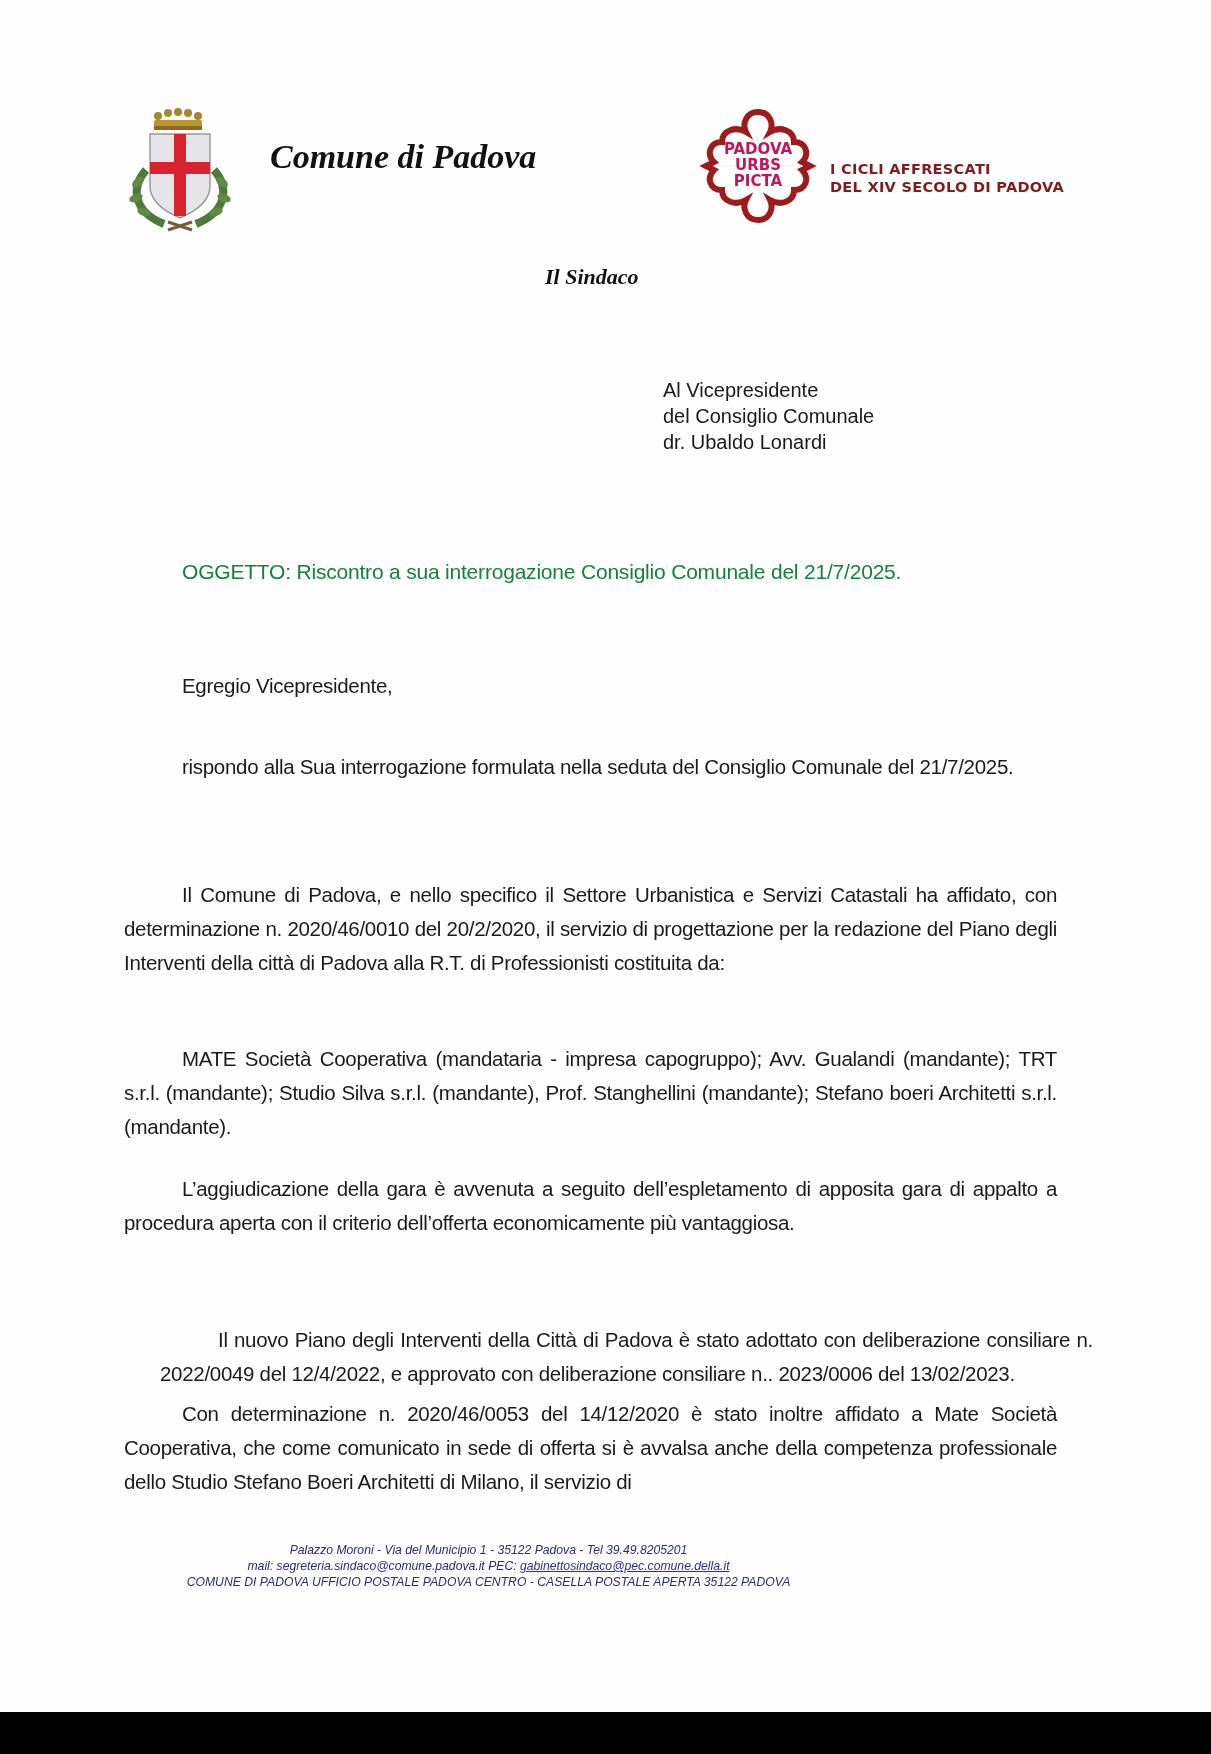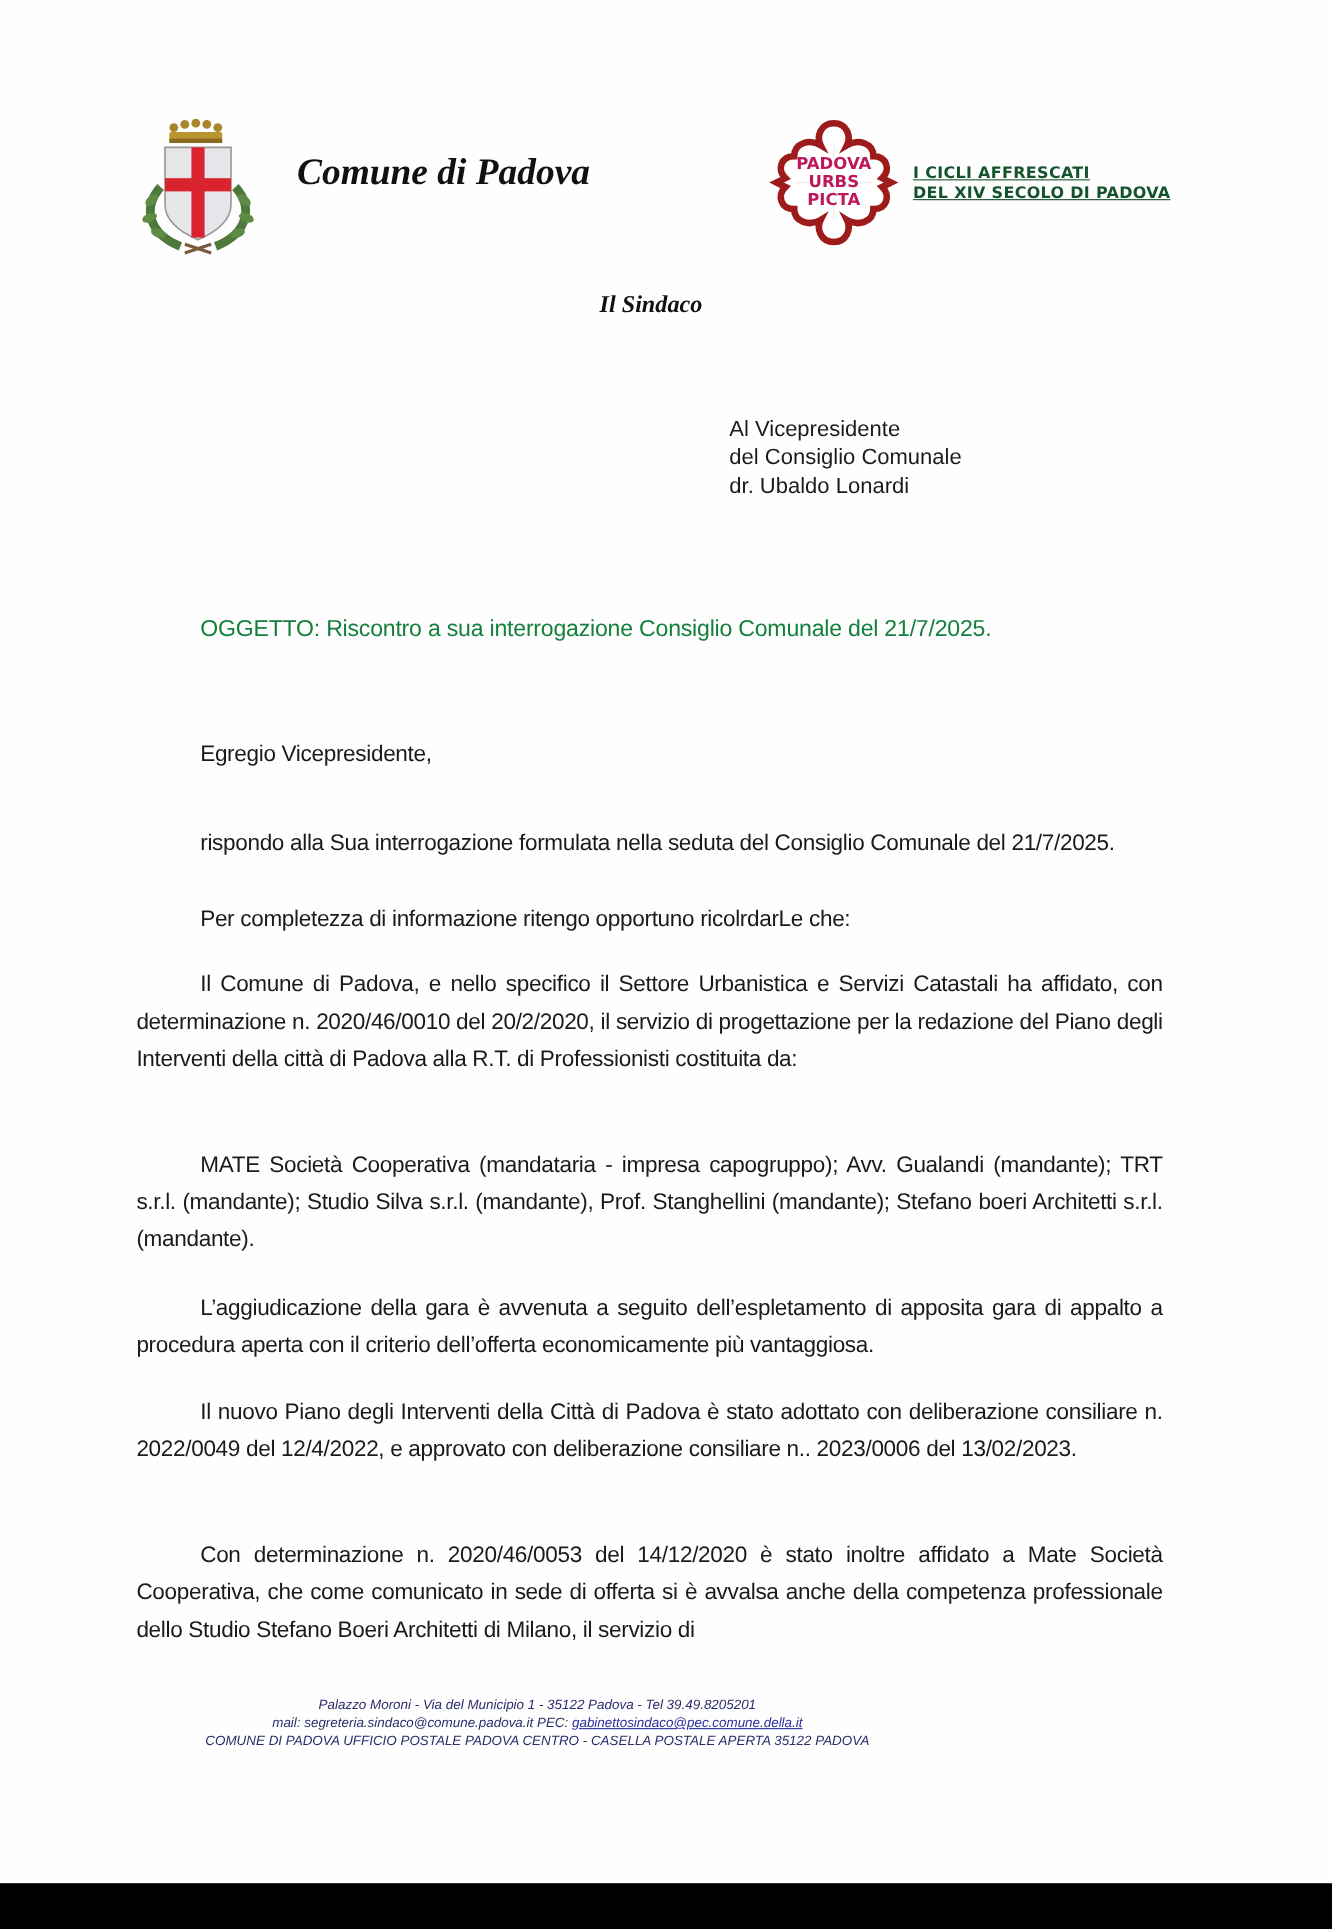--- a/index.html
+++ b/index.html
@@ -1,21 +1,21 @@
 <!DOCTYPE html>
 <html><head>
 <meta charset="utf-8">
 <style>
   html, body { margin:0; padding:0; }
   body { width:1211px; height:1754px; background:#000; position:relative; overflow:hidden; font-family:"Liberation Sans", sans-serif; }
   .page { position:absolute; left:0; top:0; width:1211px; height:1712px; background:#fefefe; }
   .hdr-title { position:absolute; left:270px; top:138px; font-family:"Liberation Serif", serif; font-style:italic; font-weight:bold; font-size:34px; color:#111; }
   .crest { position:absolute; left:124px; top:108px; width:112px; height:124px; }
   .urbs { position:absolute; left:698px; top:108px; width:120px; height:116px; }
-  .urbs-text { position:absolute; left:830px; top:149px; font-family:"DejaVu Sans", sans-serif; font-weight:bold; font-size:14.5px; line-height:18px; color:#14532d; letter-spacing:0.3px;text-decoration:underline; }
+  .urbs-text { position:absolute; left:830px; top:160px; font-family:"DejaVu Sans", sans-serif; font-weight:bold; font-size:14.5px; line-height:18px; color:#7f1d1d; letter-spacing:0.3px; }
   .sindaco { position:absolute; left:545px; top:264px; font-family:"Liberation Serif", serif; font-style:italic; font-weight:bold; font-size:22px; color:#111; }
   .recipient { position:absolute; left:663px; top:377px; font-size:20px; line-height:26px; color:#1a1a1a; }
   .oggetto { position:absolute; left:182px; top:560px; font-size:21px; color:#15803d; letter-spacing:-0.2px; }
   .body { position:absolute; left:124px; width:933px; font-family:"Liberation Sans", sans-serif; font-size:20.5px; line-height:34px; color:#1a1a1a; }
   .body p { margin:0; text-indent:58px; text-align:justify; letter-spacing:-0.3px; }
   .footer { position:absolute; left:0; width:977px; top:1542px; text-align:center; font-style:italic; font-size:12.2px; line-height:16px; color:#2a2d6a; }
   .footer a { color:#2a2d9a; text-decoration:underline; }
 </style>
 </head>
 <body>
@@ -75,33 +75,30 @@
   </div>
 
   <div class="oggetto">OGGETTO: Riscontro a sua interrogazione Consiglio Comunale del 21/7/2025.</div>
 
   <div class="body" style="top:669px;">
     <p>Egregio Vicepresidente,</p>
   </div>
   <div class="body" style="top:750px;">
     <p>rispondo alla Sua interrogazione formulata nella seduta del Consiglio Comunale del 21/7/2025.</p>
   </div>
-  <div class="body" style="top:819px;">
-    <p>Per completezza di informazione ritengo opportuno ricolrdarLe che:</p>
-  </div>
   <div class="body" style="top:878px;">
     <p>Il Comune di Padova, e nello specifico il Settore Urbanistica e Servizi Catastali ha affidato, con determinazione n. 2020/46/0010 del 20/2/2020, il servizio di progettazione per la redazione del Piano degli Interventi della città di Padova alla R.T. di Professionisti costituita da:</p>
   </div>
   <div class="body" style="top:1042px;">
     <p>MATE Società Cooperativa (mandataria - impresa capogruppo); Avv. Gualandi (mandante); TRT s.r.l. (mandante); Studio Silva s.r.l. (mandante), Prof. Stanghellini (mandante); Stefano boeri Architetti s.r.l. (mandante).</p>
   </div>
   <div class="body" style="top:1172px;">
     <p>L’aggiudicazione della gara è avvenuta a seguito dell’espletamento di apposita gara di appalto a procedura aperta con il criterio dell’offerta economicamente più vantaggiosa.</p>
   </div>
-  <div class="body" style="top:1267px;">
+  <div class="body" style="top:1323px;margin-left:36px;">
     <p>Il nuovo Piano degli Interventi della Città di Padova è stato adottato con deliberazione consiliare n. 2022/0049 del 12/4/2022, e approvato con deliberazione consiliare n.. 2023/0006 del 13/02/2023.</p>
   </div>
   <div class="body" style="top:1397px;">
     <p>Con determinazione n. 2020/46/0053 del 14/12/2020 è stato inoltre affidato a Mate Società Cooperativa, che come comunicato in sede di offerta si è avvalsa anche della competenza professionale dello Studio Stefano Boeri Architetti di Milano, il servizio di</p>
   </div>
 
   <div class="footer">
     <div>Palazzo Moroni - Via del Municipio 1 - 35122  Padova - Tel 39.49.8205201</div>
     <div><span>mail: segreteria.sindaco@comune.padova.it  PEC: </span><a>gabinettosindaco@pec.comune.della.it</a></div>
     <div>COMUNE DI PADOVA UFFICIO POSTALE PADOVA CENTRO - CASELLA POSTALE APERTA 35122 PADOVA</div>

